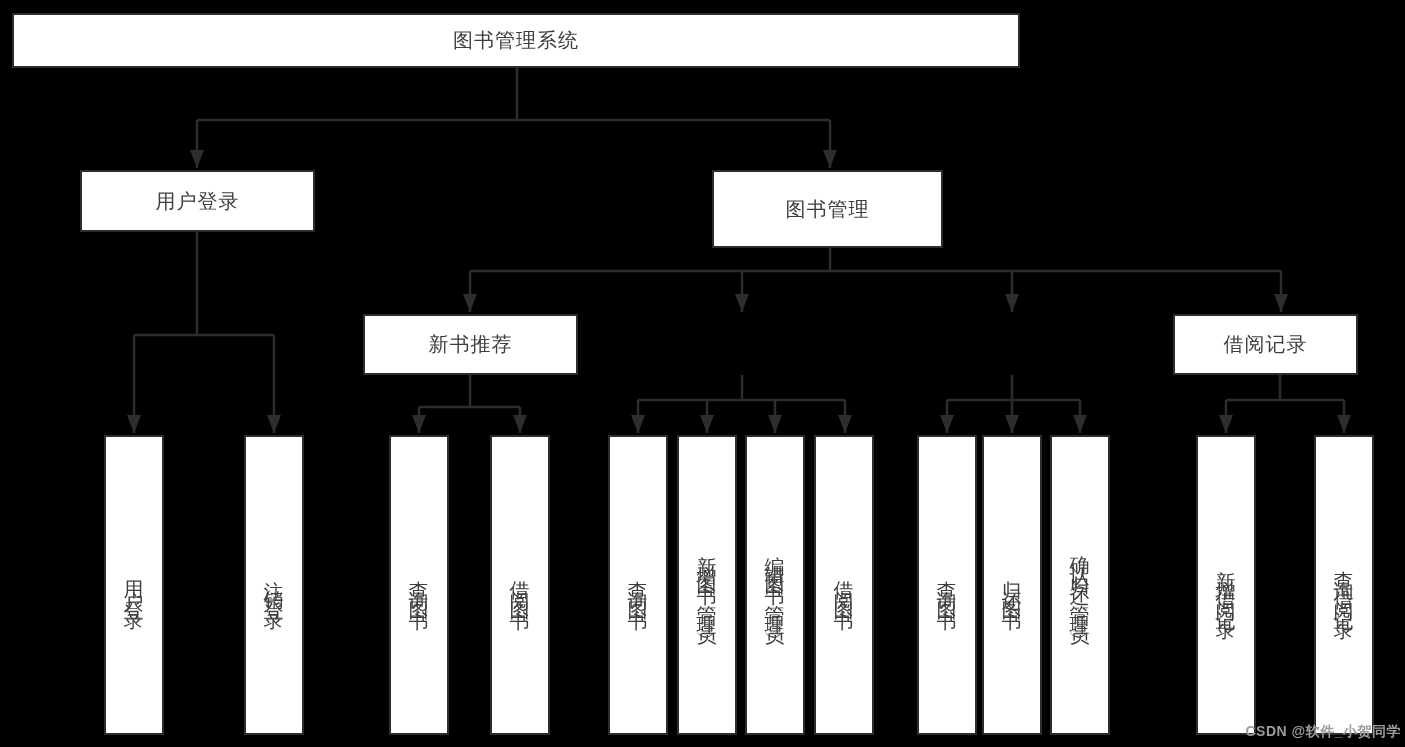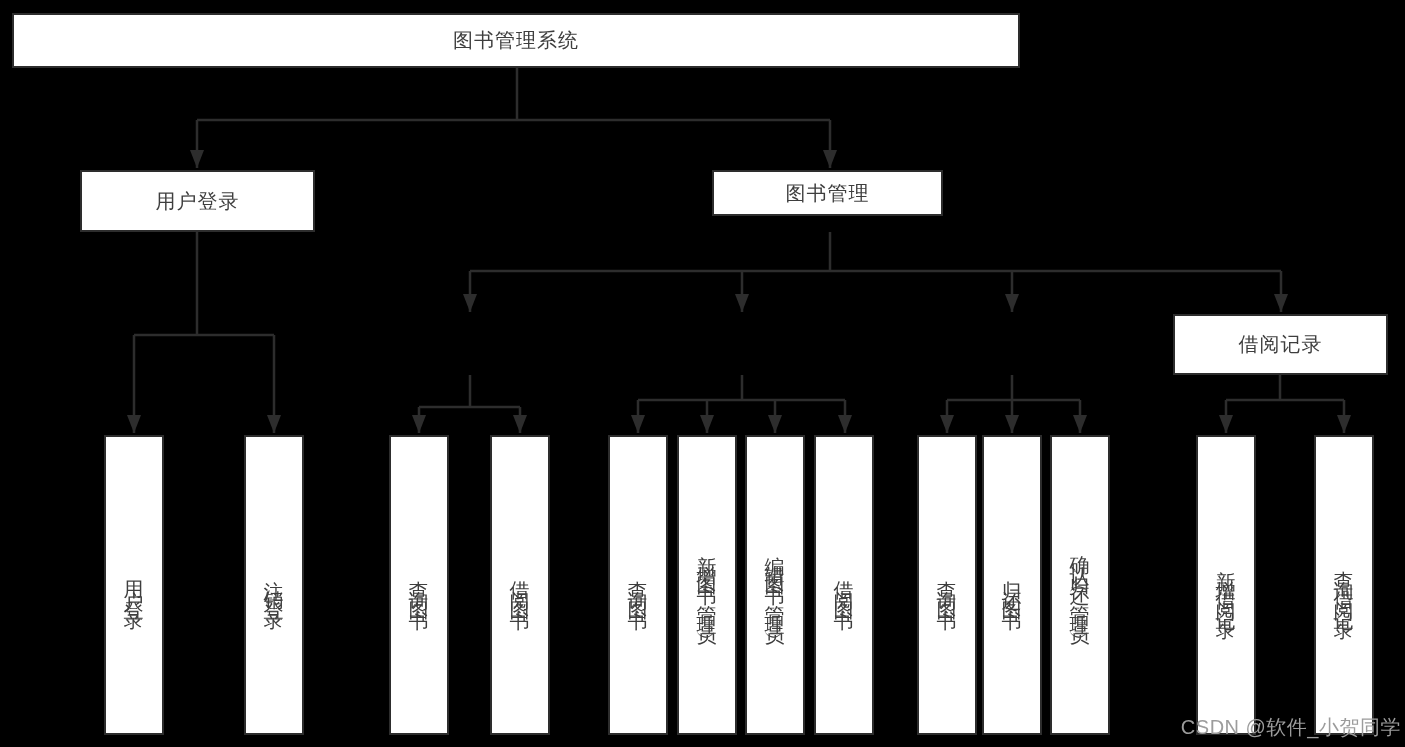--- a/index.html
+++ b/index.html
@@ -49,49 +49,50 @@
     writing-mode: vertical-rl;
     text-orientation: mixed;
     letter-spacing: 10px;
     line-height: 1;
     white-space: nowrap;
   }
   
   .n-root  { left: 12px;  top: 13px;  width: 1008px; height: 55px; }
   
   .n-l2-0  { left: 80px;  top: 170px; width: 235px;  height: 62px; }
-  .n-l2-1  { left: 712px; top: 170px; width: 231px;  height: 46px; }
+  .n-l2-1  { left: 712px; top: 170px; width: 231px;  height: 78px; }
   
   .n-l3-0  { left: 363px;  top: 314px; width: 215px; height: 61px; }
   .n-l3-1  { left: 635px;  top: 314px; width: 215px; height: 61px; }
   .n-l3-2  { left: 905px;  top: 314px; width: 215px; height: 61px; }
-  .n-l3-3  { left: 1173px; top: 314px; width: 215px; height: 61px; }
+  .n-l3-3  { left: 1173px; top: 314px; width: 185px; height: 61px; }
   
   .n-lf-0  { left: 104px;  }
   .n-lf-1  { left: 244px;  }
   .n-lf-2  { left: 389px;  }
   .n-lf-3  { left: 490px;  }
   .n-lf-4  { left: 608px;  }
   .n-lf-5  { left: 677px;  }
   .n-lf-6  { left: 745px;  }
   .n-lf-7  { left: 814px;  }
   .n-lf-8  { left: 917px;  }
   .n-lf-9  { left: 982px;  }
   .n-lf-10 { left: 1050px; }
   .n-lf-11 { left: 1196px; }
   .n-lf-12 { left: 1314px; }
   .watermark {
     position: absolute;
     right: 4px;
     bottom: 6px;
-    font-size: 20px;
+    font-size: 14px;
     color: #9c9c9c;
     letter-spacing: 0.5px;
     z-index: 3;
     white-space: nowrap;
+    font-weight: bold;
   }
 </style>
 </head>
 <body>
 
 <div class="canvas">
 
   <svg class="connectors" viewBox="0 0 1405 747" xmlns="http://www.w3.org/2000/svg">
     <defs>
       <marker id="arrow" markerUnits="userSpaceOnUse" markerWidth="20" markerHeight="16" viewBox="0 0 20 16" refX="18" refY="8" orient="auto">
@@ -146,20 +147,23 @@
     <span>图书管理系统</span>
   </div>
 
   <div class="node h-label n-l2-0">
     <span>用户登录</span>
   </div>
   <div class="node h-label n-l2-1">
     <span>图书管理</span>
   </div>
 
+  <div class="node h-label n-l3-0">
+    <span>新书推荐</span>
+  </div>
   <div class="node h-label n-l3-3">
     <span>借阅记录</span>
   </div>
 
   <div class="node leaf n-lf-0">
     <span class="vtext">用户登录</span>
   </div>
   <div class="node leaf n-lf-1">
     <span class="vtext">注销登录</span>
   </div>

